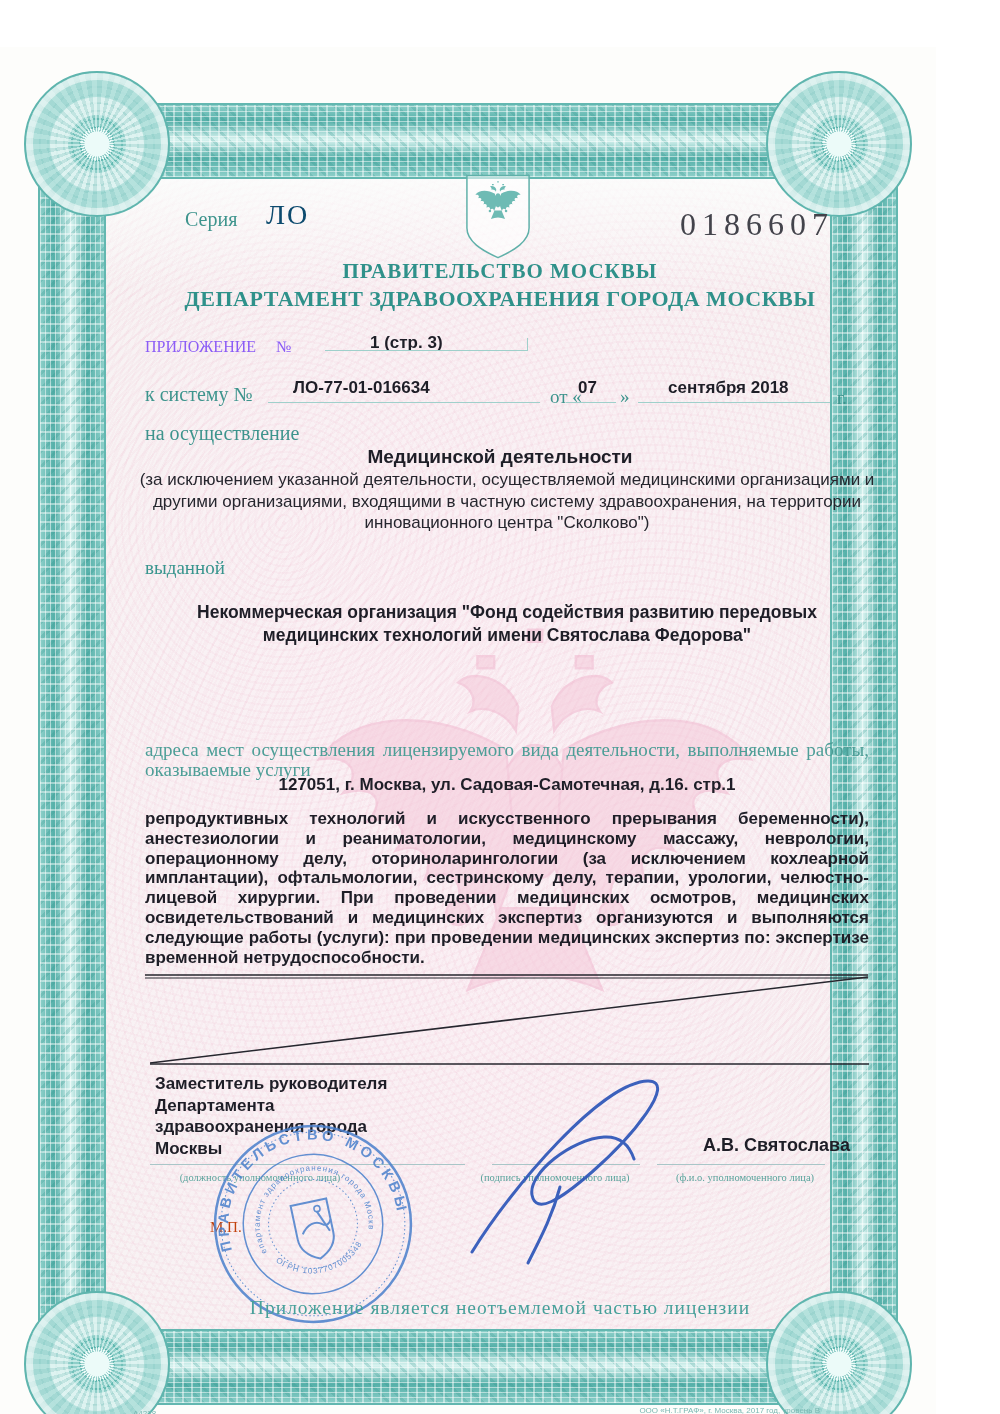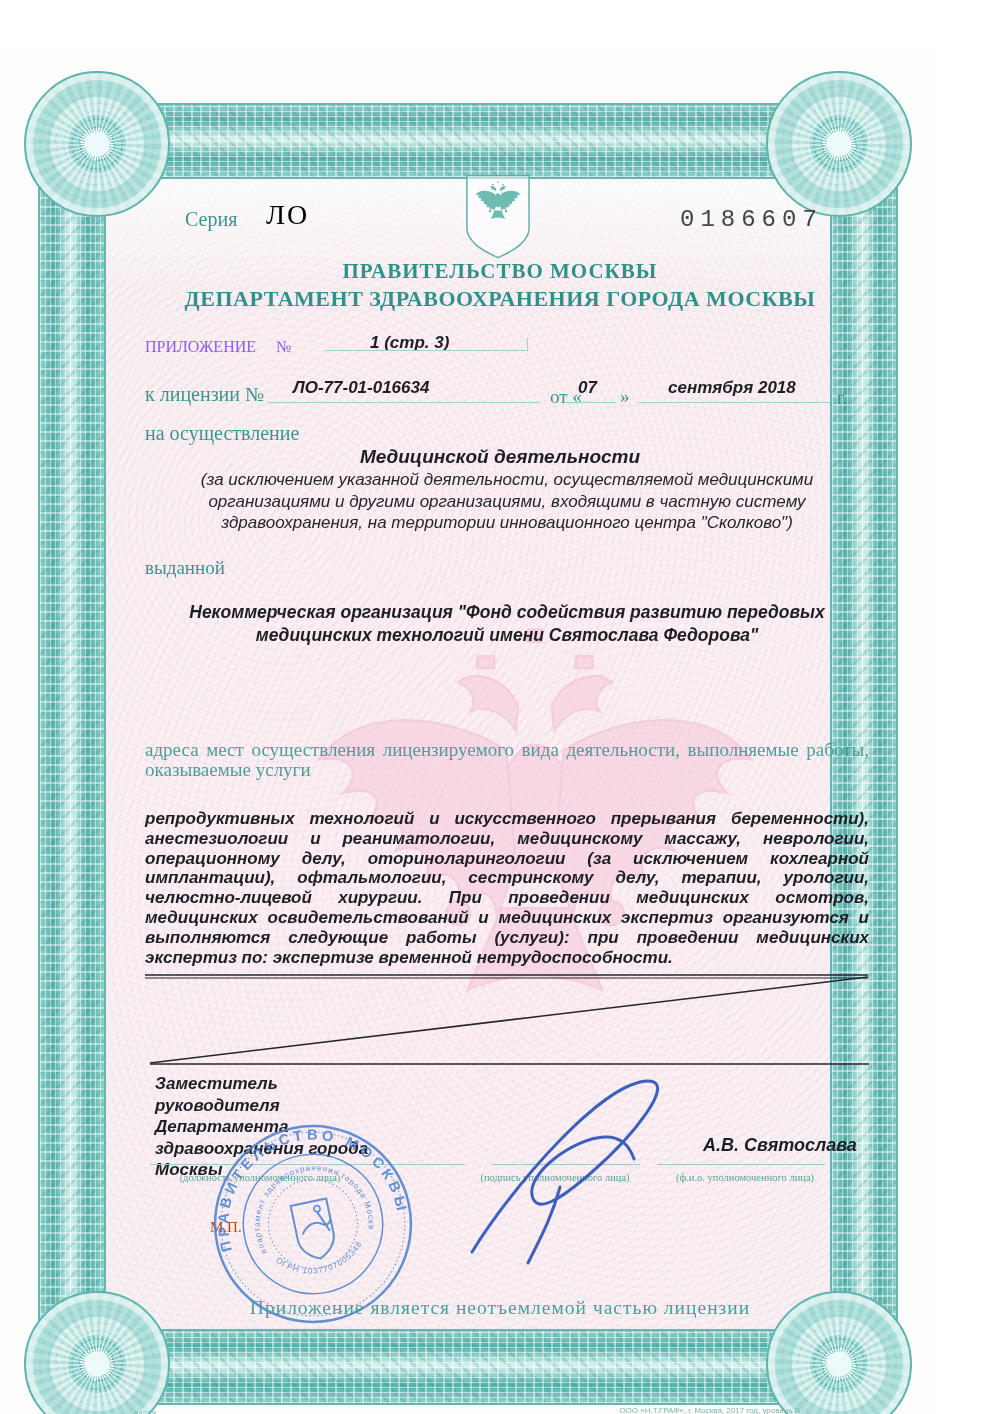--- a/index.html
+++ b/index.html
@@ -37,21 +37,21 @@
       repeating-conic-gradient(rgba(86,177,170,.55) 0 5deg, rgba(236,251,249,.85) 5deg 10deg),
       repeating-radial-gradient(circle at 50% 50%, rgba(86,177,170,.6) 0 2px, rgba(242,252,251,.92) 2px 8px);
     box-shadow:inset 0 0 0 7px rgba(255,255,255,.55), inset 0 0 0 24px rgba(120,200,193,.4),
                inset 0 0 0 42px rgba(255,255,255,.45), inset 0 0 0 54px rgba(120,200,193,.35);}
   .corner.tl{left:24px;top:24px}.corner.tr{right:24px;top:24px}
   .corner.bl{left:24px;bottom:24px}.corner.br{right:24px;bottom:24px}
   
   .abs{position:absolute;}
   .teal{color:#3e948d;}
   .serif{font-family:"Liberation Serif",serif;}
-  .sans{font-family:"Liberation Sans",sans-serif;font-style:italic;}
+  .sans{font-family:"Liberation Sans",sans-serif;}
   .bold{font-weight:bold;color:#1e1e27;}
   .center{text-align:center;}
   .rule{position:absolute;border-bottom:1px solid #9fd0cb;}
   .sigrule{position:absolute;border-bottom:1px solid #a9c6c8;}
   .tick{position:absolute;border-left:1px solid #9fd0cb;height:13px;}
   .cap{color:#5aa39c;font-size:10.5px;}
   .tiny{color:#79b8b2;font-size:8px;font-family:"Liberation Sans",sans-serif;}
   svg{display:block;}
 </style>
 </head>
@@ -89,50 +89,51 @@
   <svg class="abs" style="left:295px;top:578px;width:480px;height:408px;opacity:.5" viewBox="0 0 200 170">
     <use href="#eagle-shape" fill="#f5c6d8" stroke="#f0b2cb" stroke-width="1"></use>
   </svg>
 
   <svg class="abs" style="left:461px;top:126px;width:74px;height:88px" viewBox="0 0 100 118">
     <path d="M8 3 H92 V74 C92 92 72 104 50 114 C28 104 8 92 8 74 Z" fill="rgba(255,255,255,.55)" stroke="#5fb0a9" stroke-width="2"></path>
     <use href="#eagle-shape" transform="translate(16,10) scale(0.34)" fill="#6ebbb4"></use>
   </svg>
 
   <div class="abs teal serif" style="left:185px;top:161px;font-size:20px">Серия</div>
-  <div class="abs serif" style="left:266px;top:152px;font-size:28px;color:#000000;letter-spacing:2px">ЛО</div>
-  <div class="abs" style="left:680px;top:159px;font-size:24px;color:#43434b;letter-spacing:6px;font-family:Liberation Mono, monospace">0186607</div>
+  <div class="abs serif" style="left:266px;top:152px;font-size:28px;color:#0c4a6e;letter-spacing:2px">ЛО</div>
+  <div class="abs" style="left:680px;top:159px;font-size:32px;color:#43434b;letter-spacing:6px;font-family:Liberation Serif, serif">0186607</div>
 
   <div class="abs teal serif center" style="left:0;width:1000px;top:212px;font-size:21px;font-weight:bold;letter-spacing:1px;color:#2f918a">ПРАВИТЕЛЬСТВО МОСКВЫ</div>
   <div class="abs teal serif center" style="left:0;width:1000px;top:239px;font-size:22px;font-weight:bold;letter-spacing:.5px;color:#2f918a">ДЕПАРТАМЕНТ ЗДРАВООХРАНЕНИЯ ГОРОДА МОСКВЫ</div>
 
   <div class="abs teal serif" style="left:145px;top:291px;font-size:16px;word-spacing:16px;color:#8b5cf6">ПРИЛОЖЕНИЕ №</div>
   <div class="abs sans bold" style="left:370px;top:286px;font-size:17px">1 (стр. 3)</div>
   <div class="rule" style="left:325px;top:303px;width:202px"></div>
   <div class="tick" style="left:527px;top:291px"></div>
 
-  <div class="abs teal serif" style="left:145px;top:336px;font-size:20px">к лицензии №</div>
+  <div class="abs teal serif" style="left:145px;top:336px;font-size:20px">к систему №</div>
   <div class="abs sans bold" style="left:293px;top:331px;font-size:17px">ЛО-77-01-016634</div>
   <div class="rule" style="left:268px;top:355px;width:272px"></div>
   <div class="abs teal serif" style="left:550px;top:339px;font-size:19px">от «</div>
   <div class="abs sans bold" style="left:578px;top:331px;font-size:17px">07</div>
   <div class="rule" style="left:566px;top:355px;width:50px"></div>
   <div class="abs teal serif" style="left:620px;top:339px;font-size:19px">»</div>
   <div class="abs sans bold" style="left:668px;top:331px;font-size:17px">сентября 2018</div>
   <div class="rule" style="left:638px;top:355px;width:192px"></div>
   <div class="abs teal serif" style="left:837px;top:341px;font-size:18px">г.</div>
 
   <div class="abs teal serif" style="left:145px;top:375px;font-size:20px">на осуществление</div>
   <div class="abs sans center" style="left:138px;width:738px;top:422px;font-size:17px;line-height:21.5px;color:#26262e">(за исключением указанной деятельности, осуществляемой медицинскими организациями и другими организациями, входящими в частную систему здравоохранения, на территории инновационного центра "Сколково")</div>
   <div class="abs sans bold center" style="left:0;width:1000px;top:399px;font-size:19px">Медицинской деятельности</div>
 
   <div class="abs teal serif" style="left:145px;top:510px;font-size:19px;color:#38958e">выданной</div>
   <div class="abs sans bold center" style="left:138px;width:738px;top:554px;font-size:17.5px;line-height:23px">Некоммерческая организация "Фонд содействия развитию передовых медицинских технологий имени Святослава Федорова"</div>
 
   <div class="abs teal serif" style="left:145px;width:724px;top:693px;font-size:19px;line-height:20px;text-align:justify;color:#4d9e97">адреса мест осуществления лицензируемого вида деятельности, выполняемые работы, оказываемые услуги</div>
+  <div class="abs sans bold center" style="left:138px;width:738px;top:728px;font-size:17px">127051, г. Москва, ул. Садовая-Самотечная, д.16. стр.1</div>
   <div class="abs sans bold" style="left:145px;width:724px;top:762px;font-size:17px;line-height:19.8px;text-align:justify">репродуктивных технологий и искусственного прерывания беременности), анестезиологии и реаниматологии, медицинскому массажу, неврологии, операционному делу, оториноларингологии (за исключением кохлеарной имплантации), офтальмологии, сестринскому делу, терапии, урологии, челюстно-лицевой хирургии. При проведении медицинских осмотров, медицинских освидетельствований и медицинских экспертиз организуются и выполняются следующие работы (услуги): при проведении медицинских экспертиз по: экспертизе временной нетрудоспособности.</div>
 
   <svg class="abs" style="left:0;top:0;width:1000px;height:1414px" viewBox="0 0 1000 1414">
     <line x1="145" y1="928" x2="868" y2="928" stroke="#26262e" stroke-width="1.4"></line>
     <line x1="145" y1="931" x2="868" y2="931" stroke="#26262e" stroke-width="1"></line>
     <line x1="150" y1="1016" x2="868" y2="930" stroke="#26262e" stroke-width="1.5"></line>
     <line x1="150" y1="1017" x2="869" y2="1017" stroke="#26262e" stroke-width="1.5"></line>
   </svg>
 
   <div class="abs sans bold" style="left:155px;width:245px;top:1026px;font-size:17px;line-height:21.5px">Заместитель руководителя Департамента здравоохранения города Москвы</div>
@@ -177,15 +178,15 @@
     <text font-size="8" fill="#4a80cc" letter-spacing="1" font-family="Liberation Sans, sans-serif">
       <textPath href="#stamp-inner-arc" startOffset="50%" text-anchor="middle">Департамент здравоохранения города Москвы</textPath>
     </text>
     <text font-size="8" fill="#4a80cc" letter-spacing="1" font-family="Liberation Sans, sans-serif">
       <textPath href="#stamp-ogrn-arc" startOffset="50%" text-anchor="middle">ОГРН 1037707005348</textPath>
     </text>
   </svg>
 
   <div class="abs serif center" style="left:0;width:1000px;top:1250px;font-size:19.5px;letter-spacing:1px;color:#47a09a">Приложение является неотъемлемой частью лицензии</div>
   <div class="abs tiny" style="left:133px;top:1362px">А4238</div>
-  <div class="abs tiny" style="right:136px;top:1359px;text-align:left">ООО «Н.Т.ГРАФ», г. Москва, 2017 год, уровень В</div>
+  <div class="abs tiny" style="right:116px;top:1359px;text-align:left">ООО «Н.Т.ГРАФ», г. Москва, 2017 год, уровень В</div>
 
 </div>
 
 </body></html>

